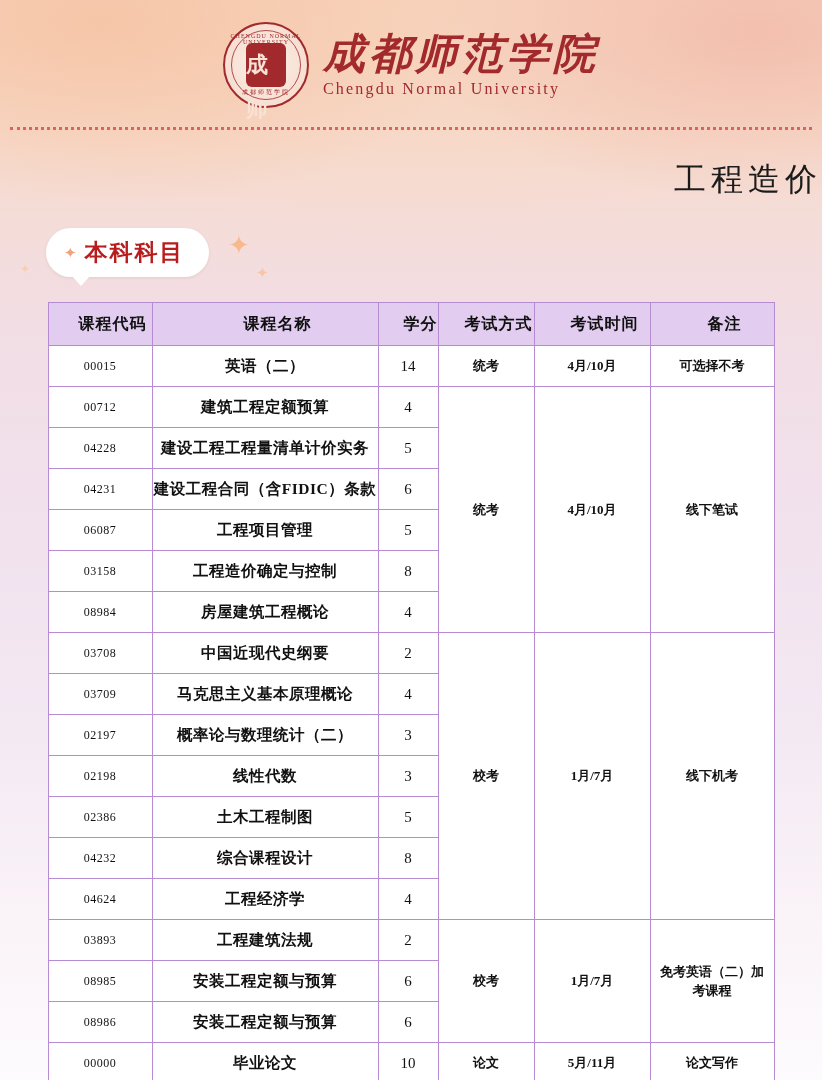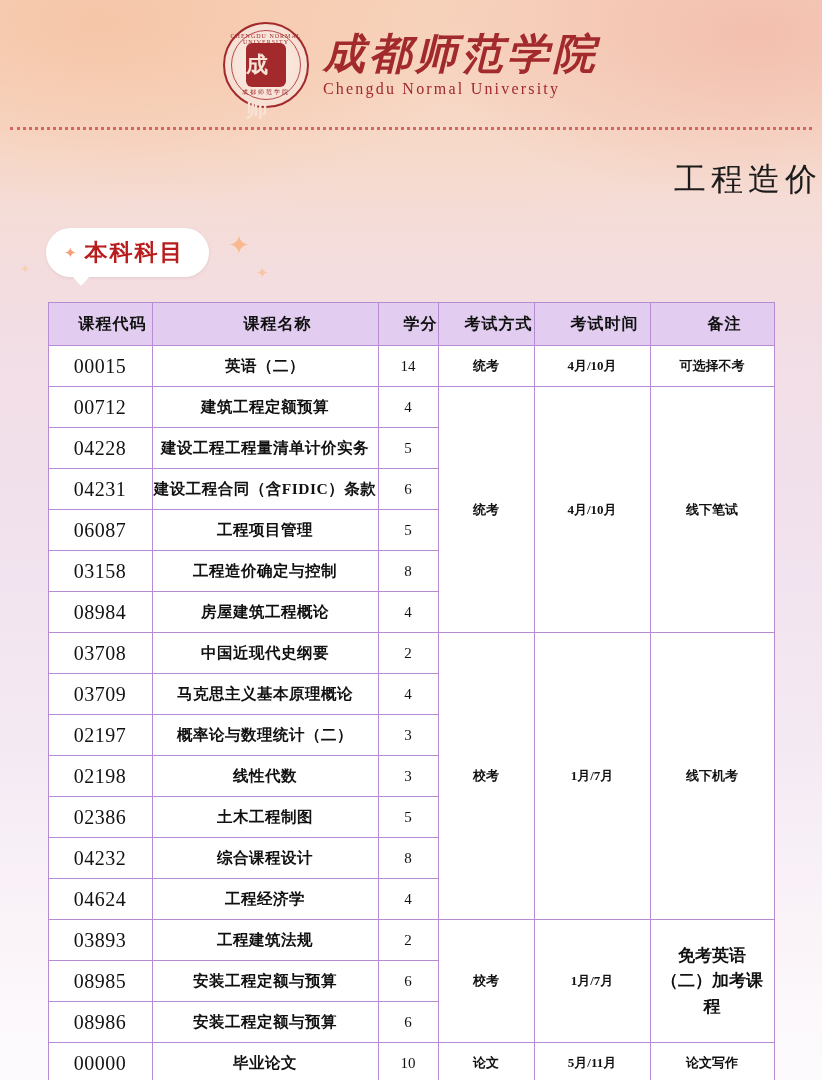--- a/index.html
+++ b/index.html
@@ -194,38 +194,38 @@
   }
   thead th {
     background: #e2cdf0;
     font-size: 16px;
     font-weight: bold;
     height: 42px;
     letter-spacing: 1px;
     padding-left: 25px;
   }
   td.code {
-    font-size: 20px;
+    font-size: 12px;
     letter-spacing: .5px;
   }
   td.name {
     font-size: 15.5px;
     font-weight: bold;
     letter-spacing: .5px;
   }
   td.credit {
     font-size: 15px;
     margin-top: 36px;
   }
   td.method, td.time, td.remark {
     font-size: 13px;
     font-weight: bold;
   }
   td.remark.multiline {
-    font-size: 17px;
+    font-size: 13px;
     line-height: 1.5;
     padding: 2px 6px;
   }
   col.c-code { width: 104px; }
   col.c-name { width: 226px; }
   col.c-credit { width: 60px; }
   col.c-method { width: 96px; }
   col.c-time { width: 116px; }
   col.c-remark { width: 124px; }
 </style>

